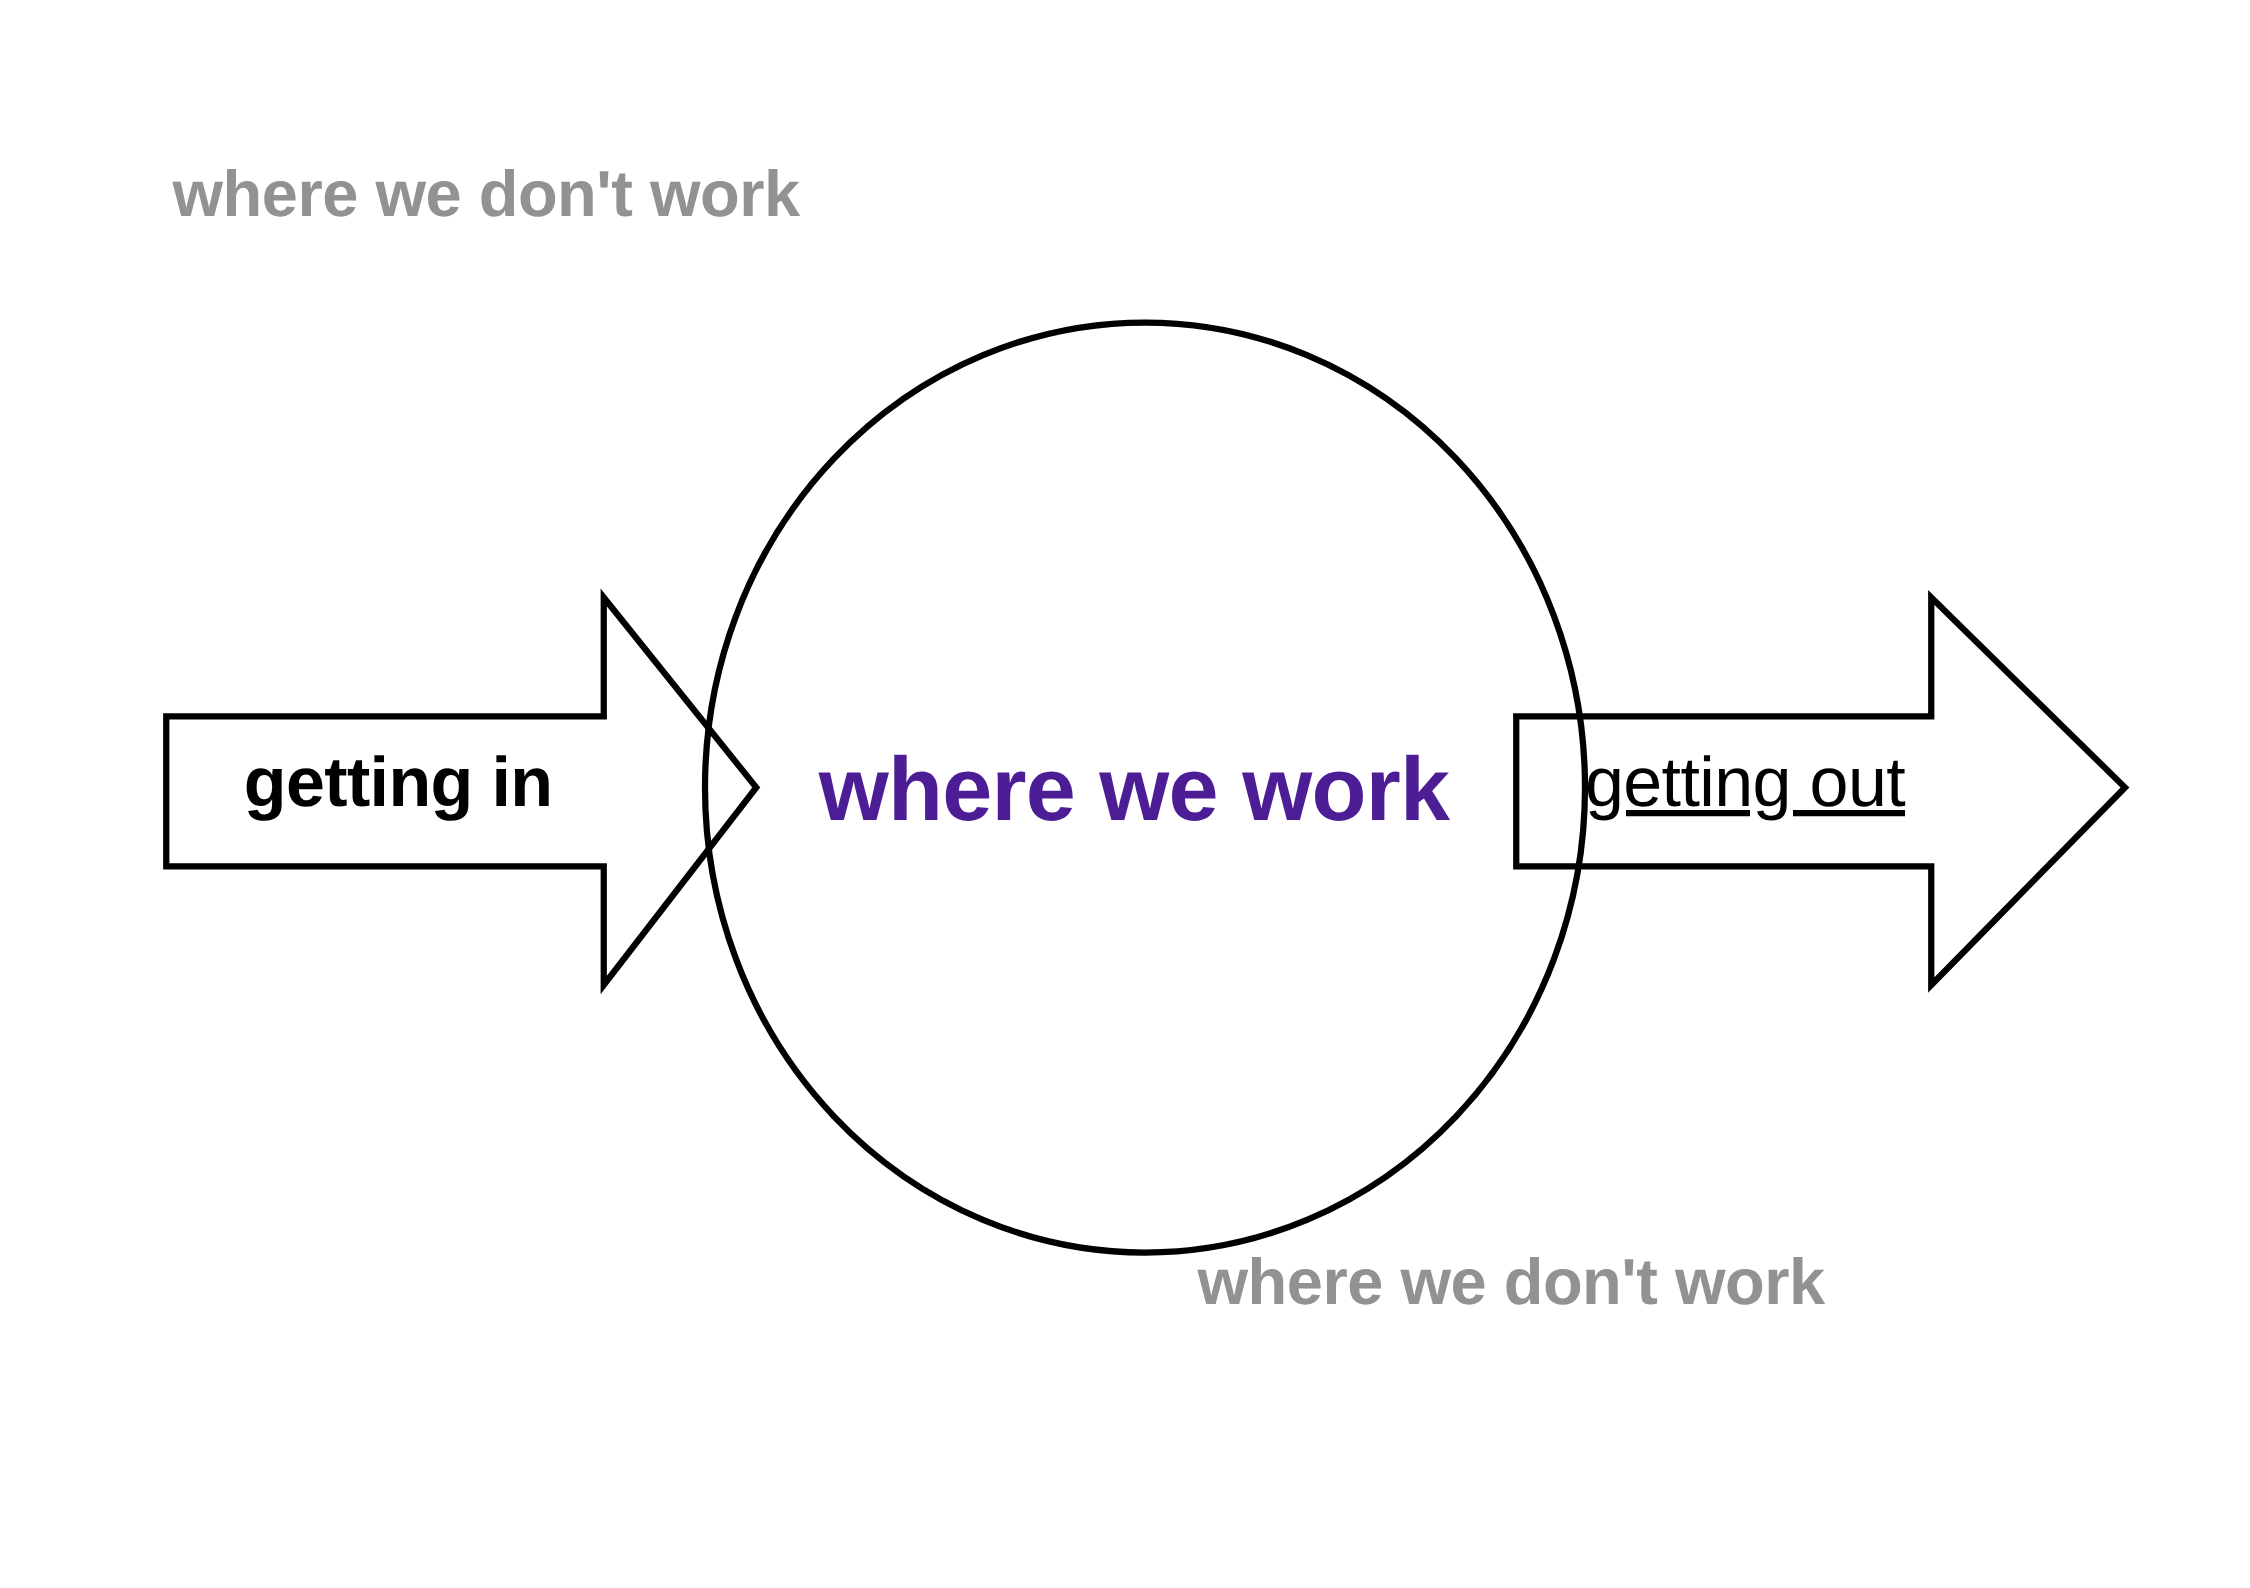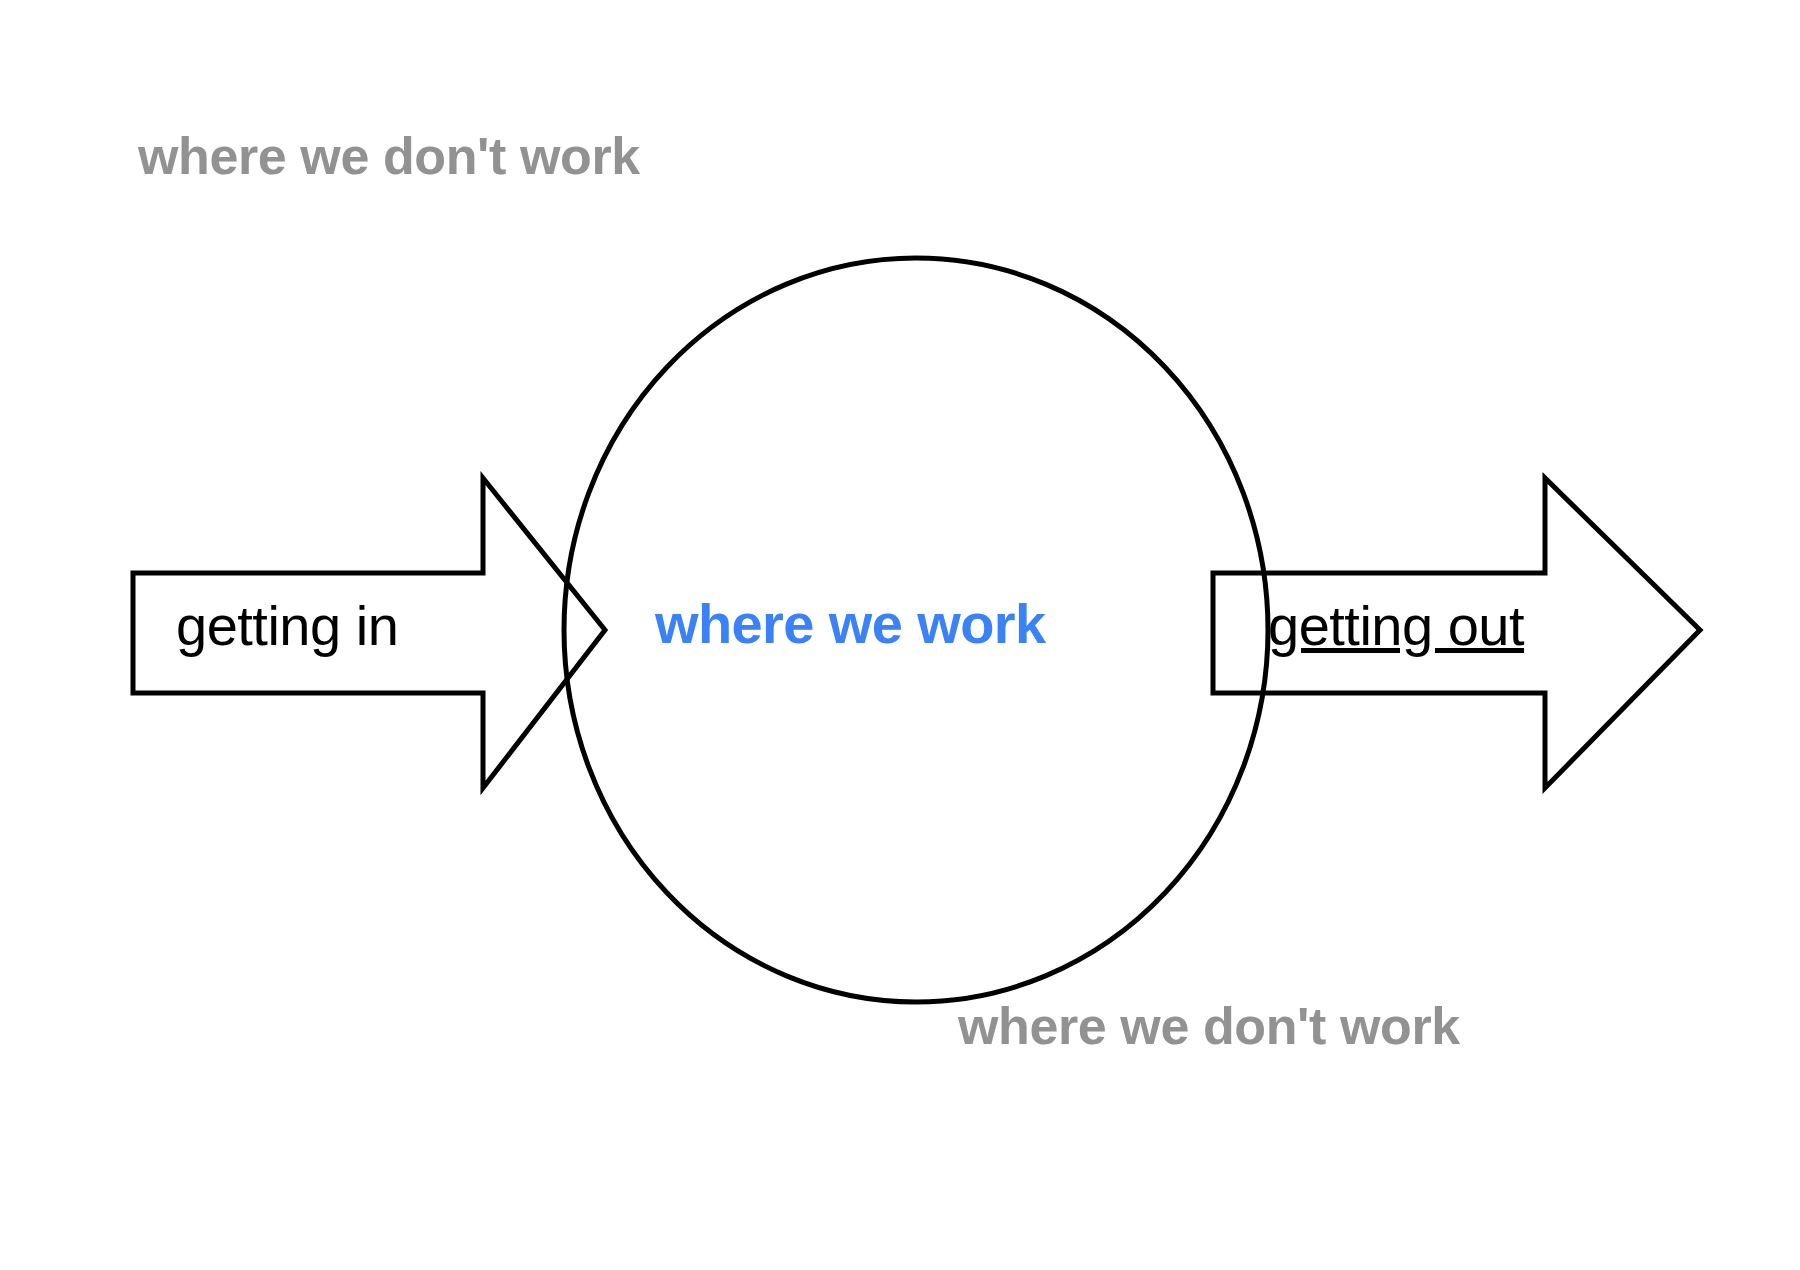--- a/index.html
+++ b/index.html
@@ -51,35 +51,36 @@
     top: 1000px;
   }
   
   .lbl-arrow {
     font-weight: normal;
     font-size: 56px;
     color: #000000;
     letter-spacing: -0.5px;
   }
   #label-getting-in {
-    left: 176px;
+    left: 195px;
     top: 598px;
+    font-weight: bold;
   }
   #label-getting-out {
     left: 1268px;
     top: 598px;
     text-decoration: underline;
   }
   
   #label-where-we-work {
     left: 655px;
     top: 596px;
     font-weight: bold;
-    font-size: 56px;
-    color: #3b82f6;
+    font-size: 72px;
+    color: #4c1d95;
     letter-spacing: -0.6px;
   }
 </style>
 </head>
 <body>
 
 <div id="stage">
 
   <svg id="diagram-svg" viewBox="0 0 1800 1270" xmlns="http://www.w3.org/2000/svg">
 

